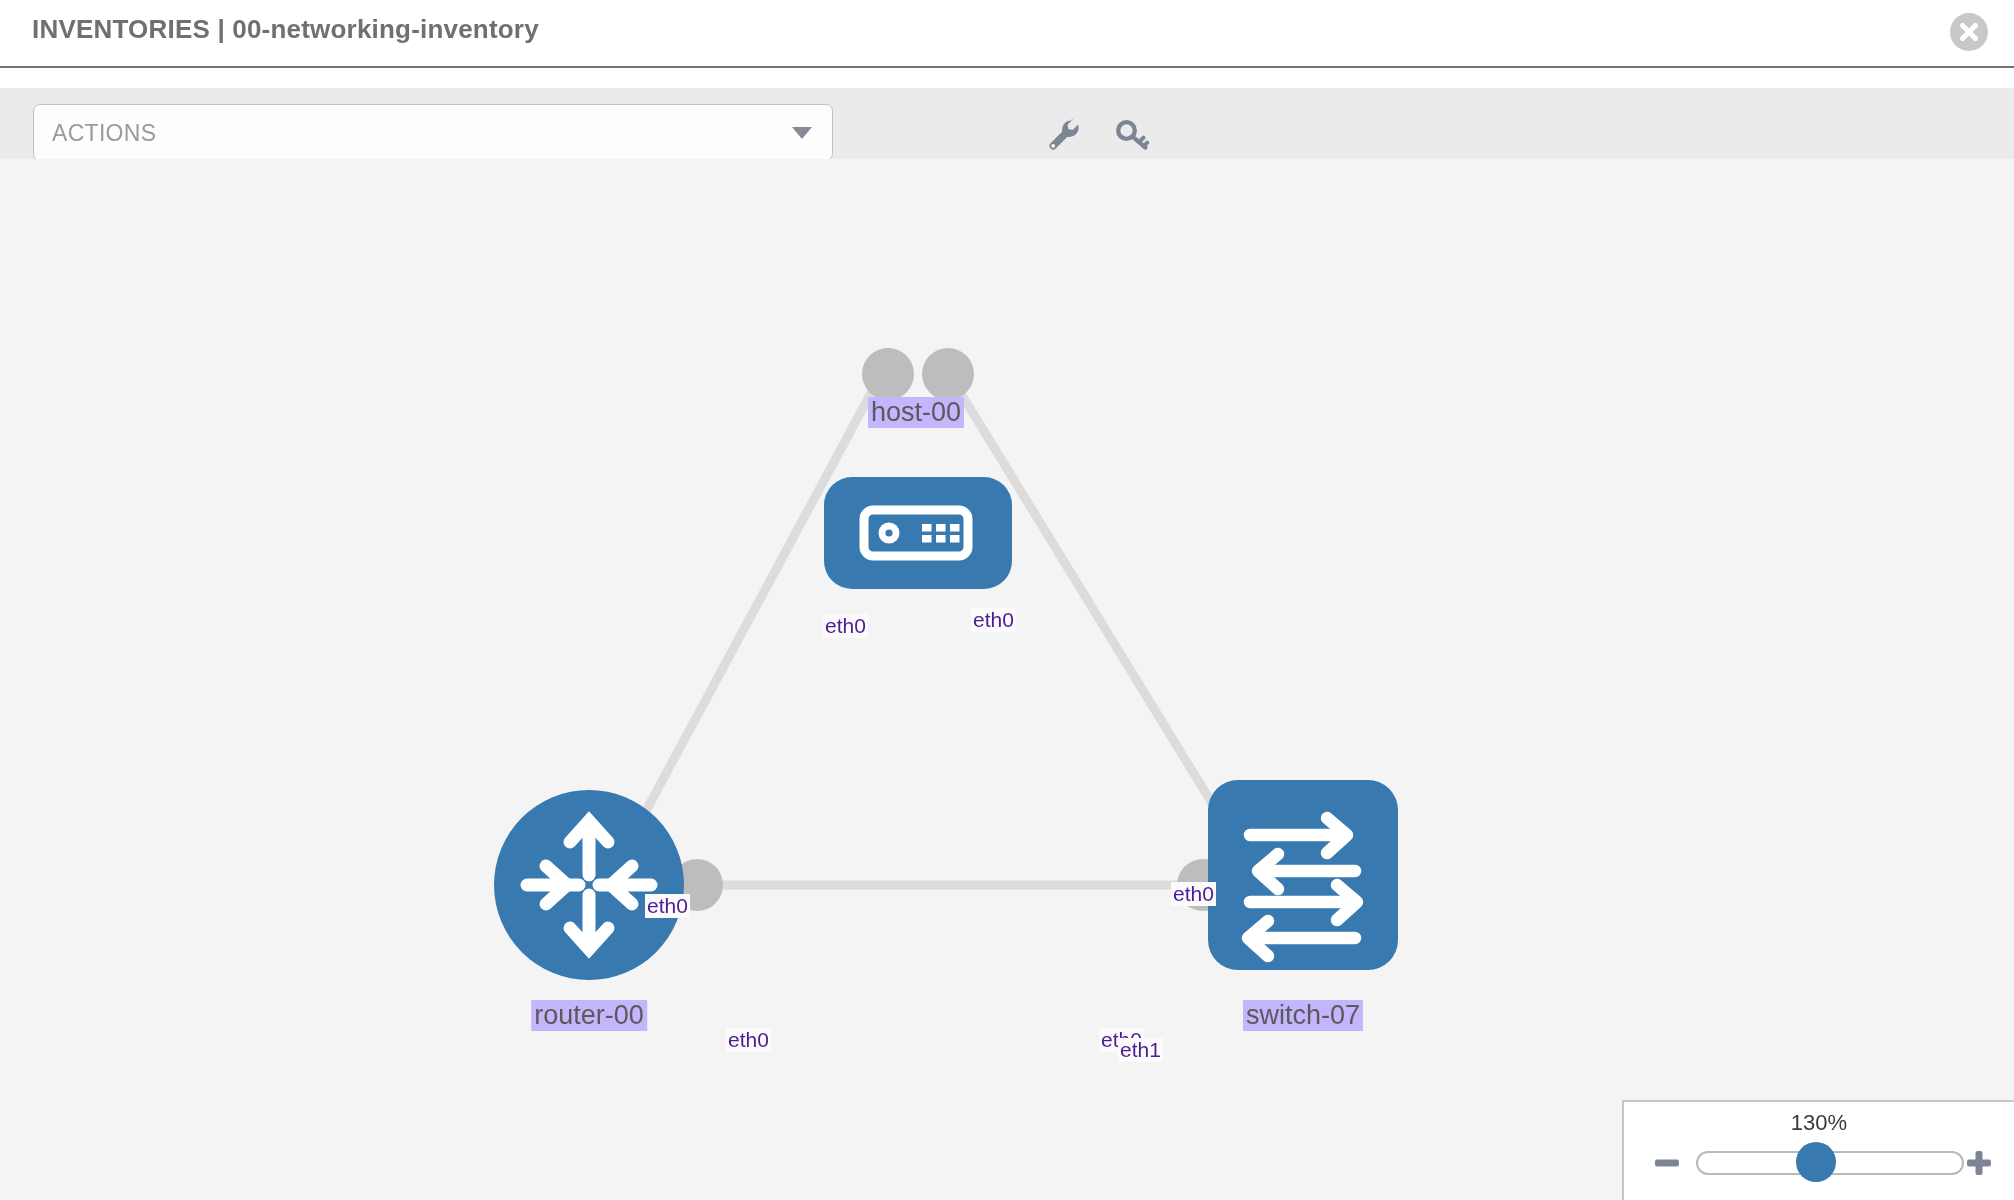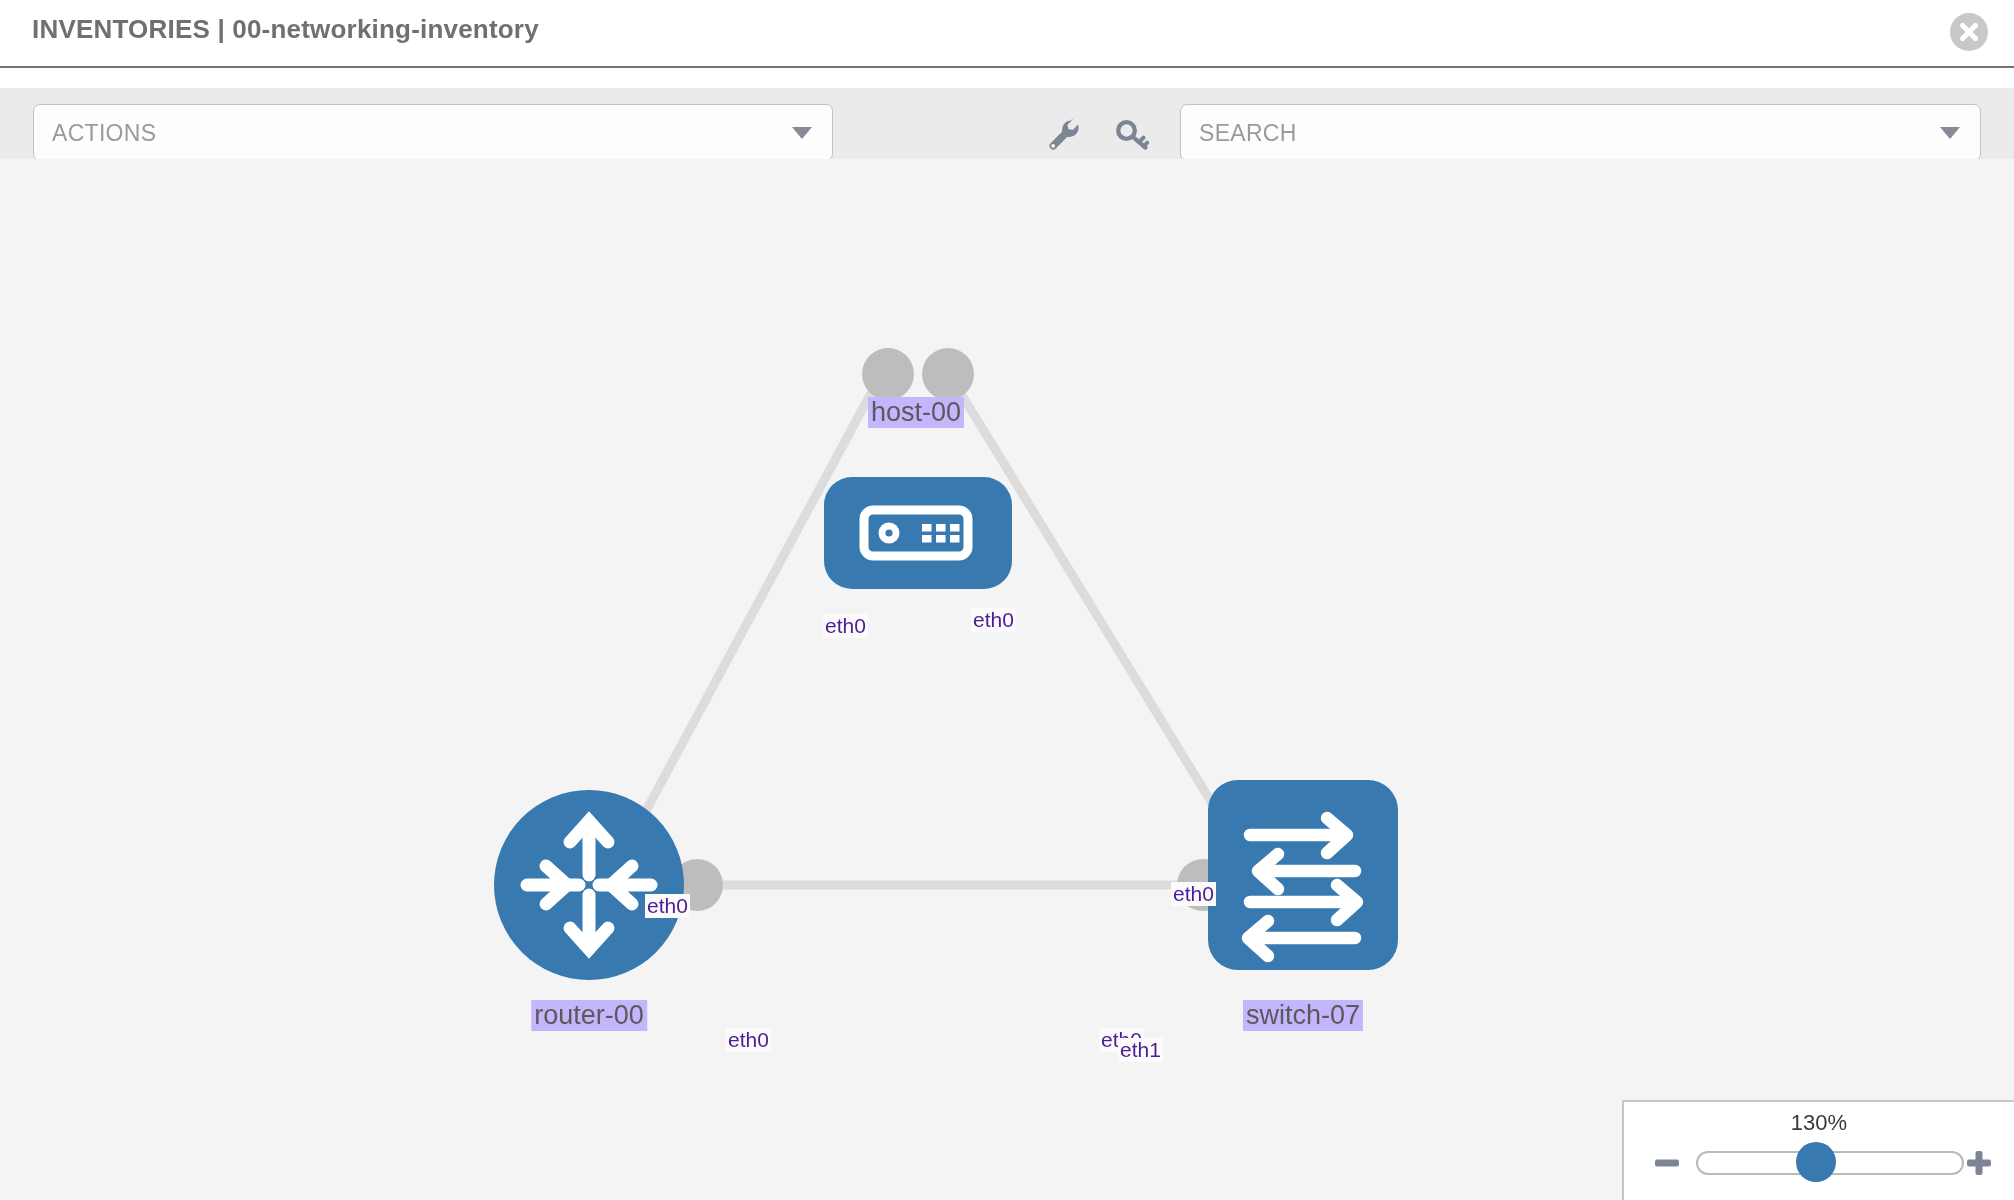--- a/index.html
+++ b/index.html
@@ -191,24 +191,20 @@
 
     <div class="tool-icon" id="key-icon">
       <svg width="40" height="40" viewBox="0 0 40 40" aria-hidden="true">
         <circle cx="14.5" cy="16.5" r="8.3" fill="none" stroke="#7c8593" stroke-width="4.3"></circle>
         <path d="M20.2 22.4 L33.5 33.5" stroke="#7c8593" stroke-width="4.3" stroke-linecap="round"></path>
         <path d="M27.0 28.0 L31.5 23.6" stroke="#7c8593" stroke-width="4.0" stroke-linecap="round"></path>
         <path d="M31.6 32.3 L35.2 28.6" stroke="#7c8593" stroke-width="4.0" stroke-linecap="round"></path>
       </svg>
     </div>
 
-    <div class="select-box" id="search-select">
-      <span class="sel-text">SEARCH</span>
-      <span class="caret"></span>
-    </div>
   </div>
 
   <div class="canvas">
 
     <svg class="topo-svg" width="2014" height="1041" aria-hidden="true">
 
       <g>
         <line x1="884" y1="210" x2="620" y2="700" stroke="#dcdcdc" stroke-width="9"></line>
         <line x1="946" y1="210" x2="1240" y2="690" stroke="#dcdcdc" stroke-width="9"></line>
         <line x1="662" y1="726" x2="1220" y2="726" stroke="#dcdcdc" stroke-width="9"></line>

